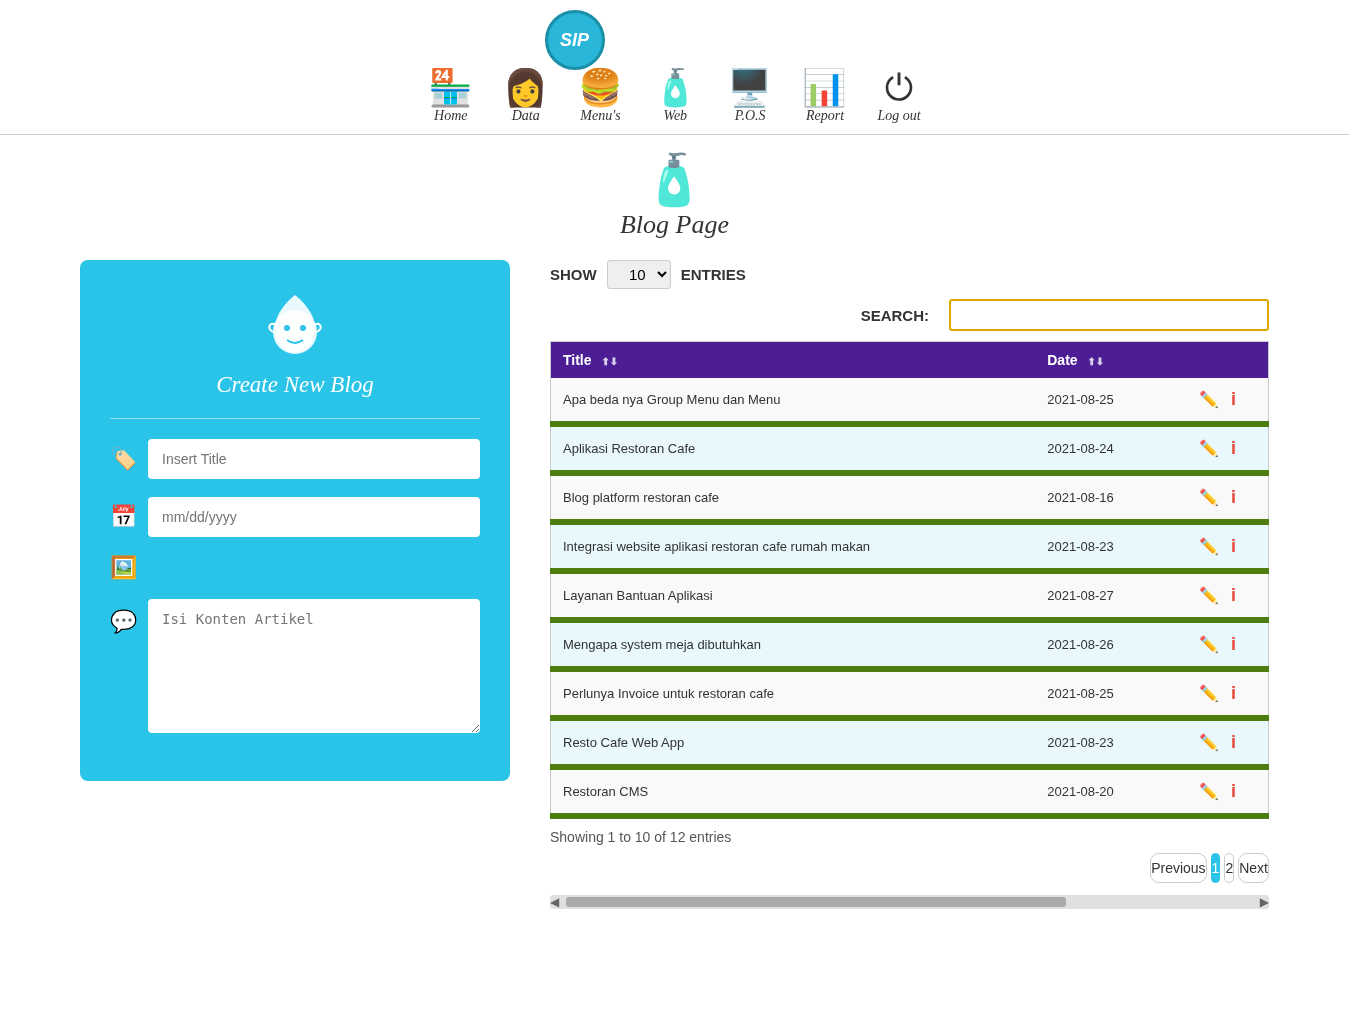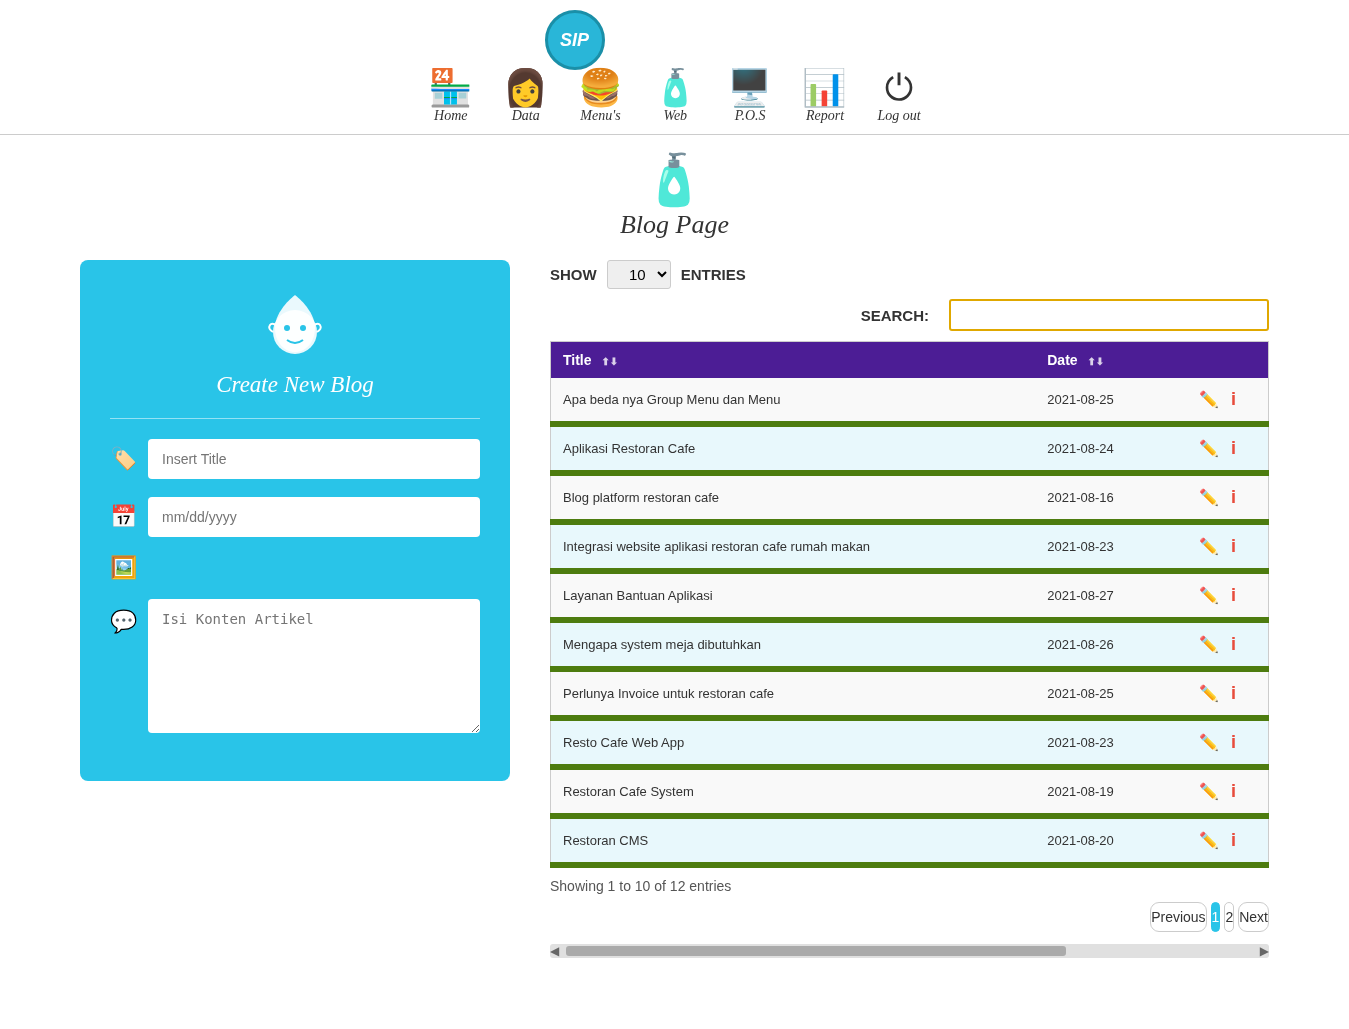--- a/index.html
+++ b/index.html
@@ -457,28 +457,20 @@
     </tr>
           <tr>
       <td>Resto Cafe Web App</td>
       <td>2021-08-23</td>
       <td class="actions-cell">
         <button class="action-btn edit-btn">✏️</button>
         <button class="action-btn delete-btn" style="color:#e74c3c; font-size:18px;">i</button>
       </td>
     </tr>
           <tr>
-      <td>Restoran Cafe System</td>
-      <td>2021-08-19</td>
-      <td class="actions-cell">
-        <button class="action-btn edit-btn">✏️</button>
-        <button class="action-btn delete-btn" style="color:#e74c3c; font-size:18px;">i</button>
-      </td>
-    </tr>
-          <tr>
       <td>Restoran CMS</td>
       <td>2021-08-20</td>
       <td class="actions-cell">
         <button class="action-btn edit-btn">✏️</button>
         <button class="action-btn delete-btn" style="color:#e74c3c; font-size:18px;">i</button>
       </td>
     </tr>
         </tbody>
     </table>
 

